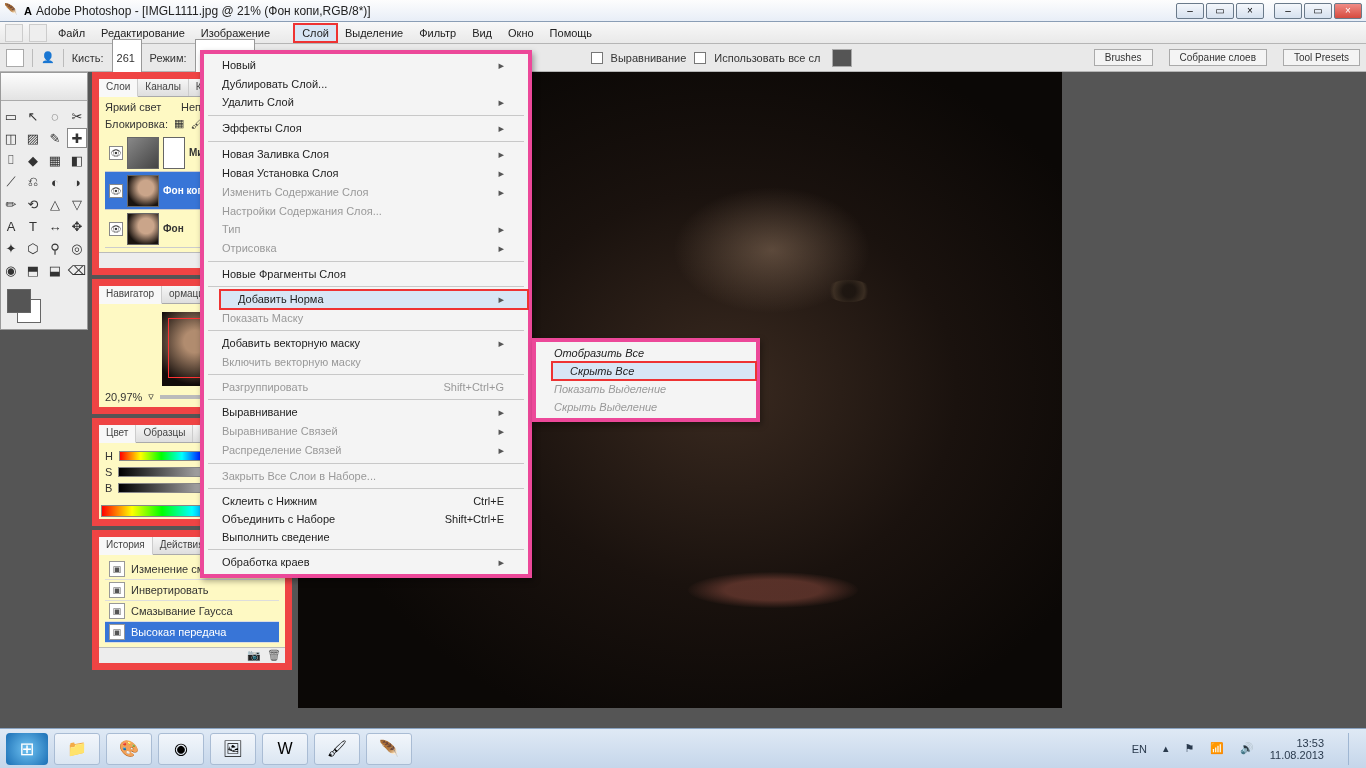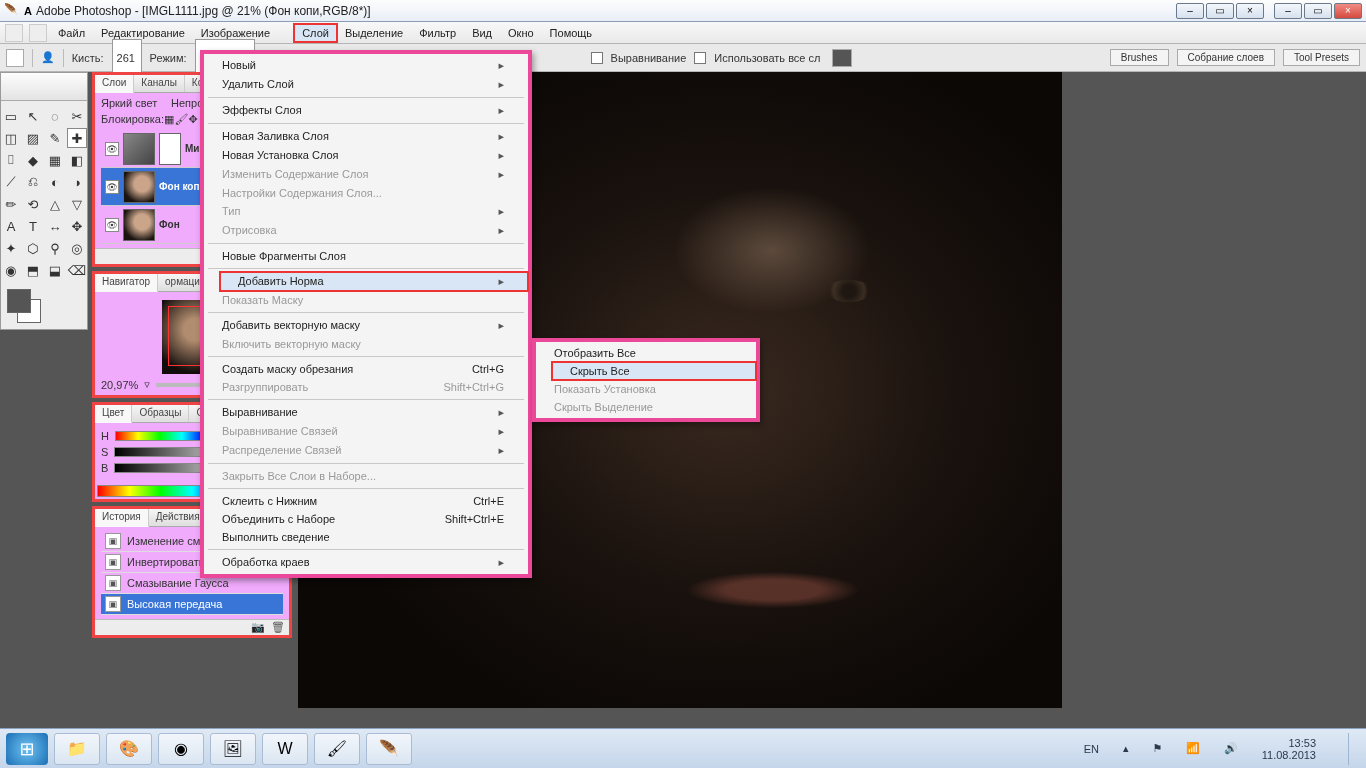--- a/index.html
+++ b/index.html
@@ -15,42 +15,42 @@
 .menubar { height: 22px; background: linear-gradient(#f8f8f8,#e9e9e9); display: flex; align-items: center; padding: 0 2px; border-bottom: 1px solid #b5b5b5; }
 .menubar .mico { width: 18px; height: 18px; margin: 0 3px; background:#eee; border:1px solid #ccc; }
 .menubar .mitem { padding: 3px 8px; color: #222; cursor: default; }
 .menubar .mitem.active { background: #d8e6f5; border: 1px solid #a6c0dd; padding: 2px 7px; }
 .red-hi1 { outline: 2px solid #e33; outline-offset: -1px; margin-left: 16px; }
 
 .optionbar { height: 28px; background: #e9e9e9; border-bottom: 1px solid #b5b5b5; display: flex; align-items: center; padding: 0 6px; gap: 8px; color:#333; }
 .optionbar .ob-sep { width:1px; height:18px; background:#bbb; }
 .optionbar .field { background:#fff; border:1px solid #999; padding:12px 4px; min-width:30px; display:inline-block; }
 .optionbar .chk { width:12px;height:12px;border:1px solid #777;background:#fff;display:inline-block;vertical-align:middle; }
-.ob-right-tabs { margin-left:auto; display:flex; gap:8px; }
+.ob-right-tabs { margin-left:auto; display:flex; gap:16px; }
 .ob-tab { background:#f4f4f4; border:1px solid #aaa; padding:2px 10px; font-size:10px; }
 
 .workspace { position:absolute; top:72px; left:0; right:0; bottom:40px; background:#555; }
 .toolbox { position:absolute; top:0; left:0; width:88px; background:#ededed; border:1px solid #9a9a9a; padding-top:30px; }
 .toolbox .brushhdr { position:absolute; top:0; left:0; right:0; height:28px; background:linear-gradient(#fdfdfd,#e3e3e3); border-bottom:1px solid #aaa; }
 .toolgrid { display:grid; grid-template-columns: repeat(4, 20px); gap:2px; padding:3px; justify-content:center; }
 .toolgrid .t { width:20px; height:20px; border:1px solid transparent; display:flex;align-items:center;justify-content:center; font-size:13px; color:#333; }
 .toolgrid .t.sel { background:#fff; border:1px solid #888; }
 .colorswatch { padding:6px; }
 .colorswatch .sw { width:24px;height:24px;border:1px solid #666; }
 .colorswatch .fg { background:#555;position:relative;z-index:2; }
 .colorswatch .bg { background:#fff;margin-top:-14px;margin-left:10px;position:relative;z-index:1; }
 
 .panelcol { position:absolute; top:0; left:92px; width:200px; display:flex; flex-direction:column; gap:4px; }
-.panel { background:#f0abfc; border:3px solid #ef4444; }
+.panel { background:#fef9c3; border:7px solid #ef4444; }
 .panel .tabs { height:18px; background:linear-gradient(#f6f6f6,#dedede); display:flex; border-bottom:1px solid #aaa; }
 .panel .tab { padding:2px 7px; font-size:10px; border-right:1px solid #ccc; color:#444; }
 .panel .tab.active { background:#f8f8f8; border-bottom:1px solid #f8f8f8; margin-bottom:-1px; }
 .panel .body { padding:4px 6px; font-size:10px; color:#333; }
 
-.layers-body .lprops { display:flex; margin-bottom:4px; }
+.layers-body .lprops { display:flex; gap:6px; align-items:center; margin-bottom:4px; }
 .layerlist .lrow { display:flex; align-items:center; height:38px; border-bottom:1px solid #ccc; padding:2px 4px; gap:4px; }
 .layerlist .lrow.sel { background:#3875d7; color:#fff; }
 .layerlist .eye { width:14px;height:14px;border:1px solid #888;background:#fff;display:flex;align-items:center;justify-content:center;font-size:9px;color:#333; }
 .layerlist .thumb { width:32px;height:32px;background:#222;border:1px solid #666; }
 .layerlist .thumb.face { background: radial-gradient(circle at 60% 40%, #caa58a 30%, #1a1410 75%); }
 .layerlist .thumb.mix { background: linear-gradient(135deg,#888,#444); }
 .layerlist .mask { width:22px;height:32px;background:#fff;border:1px solid #666; }
 .layerlist .lname { font-size:10px; font-weight:bold; }
 .panelfoot { height:16px; background:#ededed; border-top:1px solid #bbb; display:flex; justify-content:flex-end; gap:6px; padding:1px 4px; font-size:10px; color:#555; }
 
@@ -84,21 +84,21 @@
 .dropdown .di.disabled { color:#999; }
 .dropdown .di.hover { background:#d8e6f5; border:1px solid #a6c0dd; padding:2px 23px 2px 17px; }
 .dropdown hr { margin:3px 4px; border:none; border-top:1px solid #c8c8c8; }
 
 .statusbar { position:absolute; left:0; right:0; bottom:20px; height:20px; background:#ececec; border-top:1px solid #aaa; display:flex; align-items:center; font-size:10px; color:#333; padding:0 4px; gap:10px; }
 .statusbar .sbox { border:1px solid #bbb; background:#fff; padding:1px 4px; }
 
 .taskbar { position:absolute; left:0; right:0; bottom:0; height:40px; background:linear-gradient(#dfe9f5,#c5d6ea); border-top:1px solid #8aa3c1; display:flex; align-items:center; padding:0 6px; }
 .taskbar .start { width:42px;height:32px;border-radius:4px;background:radial-gradient(circle,#6fc2f1,#1b6fb5);display:flex;align-items:center;justify-content:center;color:#fff;font-size:18px; }
 .taskbar .tbtn { width:46px;height:32px;margin-left:6px;border:1px solid #a9bcd4;border-radius:3px;background:linear-gradient(#f2f6fb,#dbe6f2);display:flex;align-items:center;justify-content:center;font-size:16px; }
-.taskbar .tray { margin-left:auto; display:flex; align-items:center; gap:24px; color:#2a3a4d; font-size:11px; }
+.taskbar .tray { margin-left:auto; display:flex; align-items:center; gap:16px; color:#2a3a4d; font-size:11px; }
 .taskbar .clock { text-align:right; line-height:12px; }
 .taskbar .showdesk { width:12px;height:32px;border-left:1px solid #9fb6d2;margin-left:8px; }
 </style>
 </head>
 <body>
 
 <div class="titlebar">
   <span class="ico">🪶</span>
   <span style="font-weight:bold;margin-right:4px;">A</span>
   <span class="title">Adobe Photoshop - [IMGL1111.jpg @ 21% (Фон копи,RGB/8*)]</span>
@@ -313,20 +313,24 @@
         <div class="lips"></div>
     </div>
   </div>
 
   <div class="dropdown" id="menu-layer" style="top:-22px; left:200px; width:332px;">
       <div class="di">
         <span>Новый</span>
         <span class="arr">▸</span>
       </div>
       <div class="di">
+        <span>Дублировать Слой...</span>
+        <span></span>
+      </div>
+      <div class="di">
         <span>Удалить Слой</span>
         <span class="arr">▸</span>
       </div>
       <hr>
       <div class="di">
         <span>Эффекты Слоя</span>
         <span class="arr">▸</span>
       </div>
       <hr>
       <div class="di">
@@ -370,24 +374,20 @@
       <hr>
       <div class="di">
         <span>Добавить векторную маску</span>
         <span class="arr">▸</span>
       </div>
       <div class="di disabled">
         <span>Включить векторную маску</span>
         <span></span>
       </div>
       <hr>
-      <div class="di">
-        <span>Создать маску обрезания</span>
-        <span>Ctrl+G</span>
-      </div>
       <div class="di disabled">
         <span>Разгруппировать</span>
         <span>Shift+Ctrl+G</span>
       </div>
       <hr>
       <div class="di">
         <span>Выравнивание</span>
         <span class="arr">▸</span>
       </div>
       <div class="di disabled">
@@ -416,31 +416,31 @@
         <span>Выполнить сведение</span>
         <span></span>
       </div>
       <hr>
       <div class="di">
         <span>Обработка краев</span>
         <span class="arr">▸</span>
       </div>
     </div>
 
-  <div class="dropdown" id="submenu-mask" style="top:266px; left:532px; width:228px;">
+  <div class="dropdown" id="submenu-mask" style="top:266px; left:532px; width:228px;font-style:italic;">
       <div class="di">
         <span>Отобразить Все</span>
         <span></span>
       </div>
       <div class="di hover red-hi1">
         <span>Скрыть Все</span>
         <span></span>
       </div>
       <div class="di disabled">
-        <span>Показать Установка</span>
+        <span>Показать Выделение</span>
         <span></span>
       </div>
       <div class="di disabled">
         <span>Скрыть Выделение</span>
         <span></span>
       </div>
     </div>
 
 </div>
 

